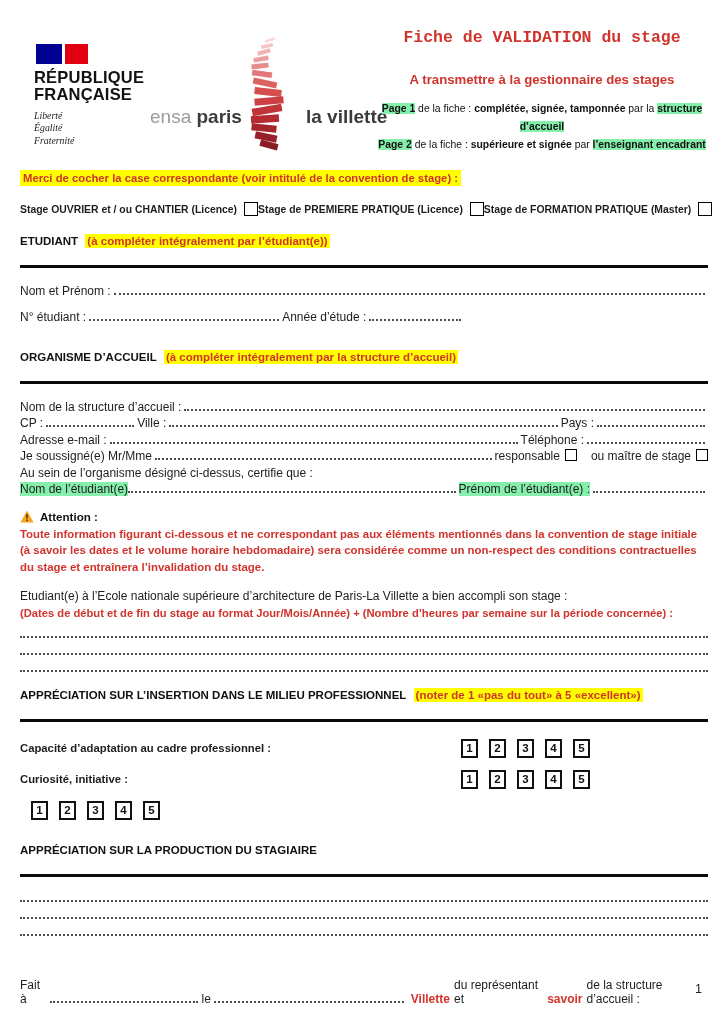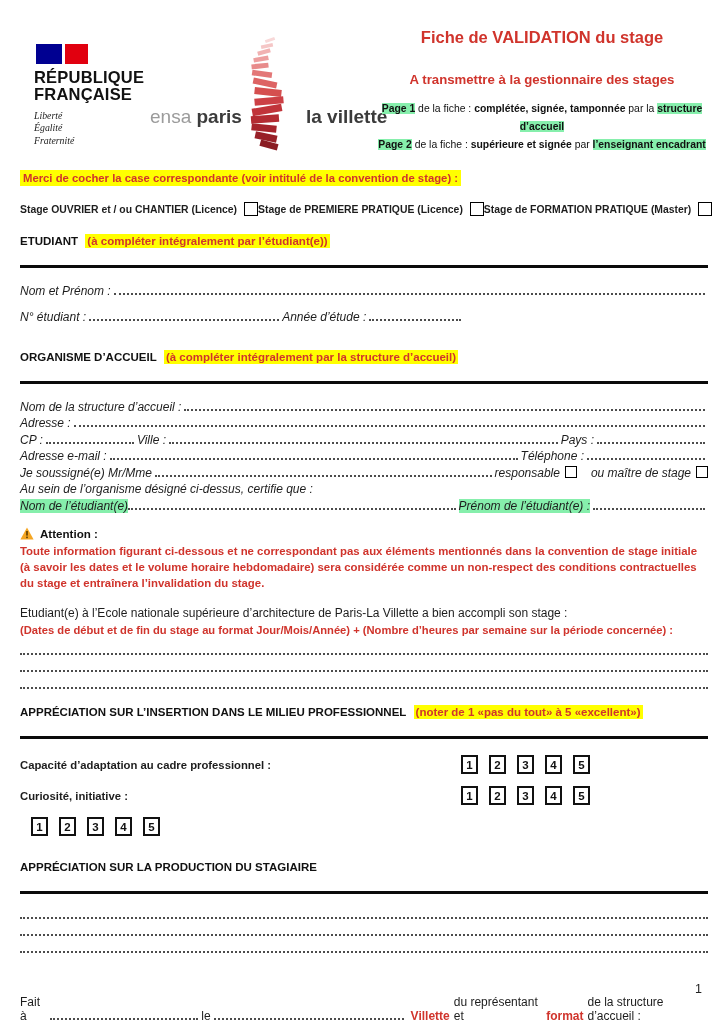--- a/index.html
+++ b/index.html
@@ -18,35 +18,35 @@
   .flag .fred{width:23px;height:20px;background:#e1000f;}
   .gov-name{font-weight:bold;font-size:16.5px;line-height:1.02;color:#111;letter-spacing:.2px;}
   .gov-motto{font-family:"Liberation Serif",serif;font-style:italic;font-size:9.8px;line-height:1.3;color:#222;margin-top:7px;}
   .ensa-logo{position:absolute;left:150px;top:36px;width:266px;height:120px;}
   .ensa-stairs{position:absolute;left:84px;top:0;}
   .ensa-left{position:absolute;left:0;top:70px;width:82px;text-align:right;font-size:19px;white-space:nowrap;}
   .ensa-left .gray{color:#9b9b9b;}
   .ensa-left .dark{color:#3b3b3b;font-weight:bold;}
   .ensa-right{position:absolute;left:156px;top:70px;font-size:19px;color:#3b3b3b;font-weight:bold;white-space:nowrap;}
   .title-block{position:absolute;left:372px;top:28px;width:340px;text-align:center;}
-  .doc-title{font-size:16.5px;font-weight:bold;color:#d0342c;}
+  .doc-title{font-size:16.5px;font-weight:bold;color:#d0342c;font-family:Liberation Mono, monospace;}
   .doc-subtitle{font-size:13.2px;font-weight:bold;color:#d0342c;margin-top:25px;}
   .pg-lines{margin-top:13px;font-size:10.4px;line-height:1.75;color:#111;}
   
   .content{position:absolute;left:20px;top:164px;width:688px;}
   .notice{display:inline-block;font-size:11.3px;font-weight:bold;color:#d0342c;background:#ffff00;padding:2px 3px;margin-top:6px;}
   .stage-row{display:flex;justify-content:space-between;margin-top:16px;align-items:center;}
   .stage-opt{font-size:10.4px;font-weight:bold;white-space:nowrap;display:flex;align-items:center;}
   .checkbox{display:inline-block;width:12px;height:12px;border:1.6px solid #000;margin-left:7px;background:#fff;}
   .checkbox.small{width:10px;height:10px;margin-left:5px;}
   .sec{margin-top:19px;border-bottom:3px solid #0a0a0a;padding-bottom:18px;font-size:11.5px;}
   .sec .sec-title{font-weight:bold;color:#111;}
   .sec .sec-note{font-weight:bold;color:#d0342c;background:#ffff00;margin-left:4px;padding:1px 2px;}
   .fline{display:flex;align-items:flex-end;font-size:12px;height:17px;}
-  .fline .lbl{white-space:nowrap;font-style:italic;}
+  .fline .lbl{white-space:nowrap;}
   .dots{flex:1 1 auto;border-bottom:2px dotted #4c4c4c;margin:0 3px 3px 3px;min-width:14px;}
   .dots.fix{flex:0 0 auto;}
   .mt13{margin-top:13px;}
   .mt9{margin-top:9px;}
   .org-block{margin-top:13px;}
   .org-block .fline{height:16.5px;}
   .attn-head{display:flex;align-items:center;margin-top:14px;font-size:11.6px;font-weight:bold;color:#111;}
   .attn-head svg{margin-right:6px;}
   .attn-body{margin-top:3px;font-size:11.4px;font-weight:bold;color:#d0342c;line-height:1.44;}
   .done-line{margin-top:14px;font-size:12px;}
@@ -153,24 +153,20 @@
     <span class="sec-title">ORGANISME D’ACCUEIL</span>
     <span class="sec-note">(à compléter intégralement par la structure d’accueil)</span>
   </div>
 
   <div class="org-block">
     <div class="fline">
       <span class="lbl">Nom de la structure d’accueil :</span>
       <span class="dots"></span>
     </div>
     <div class="fline">
-      <span class="lbl">Adresse :</span>
-      <span class="dots"></span>
-    </div>
-    <div class="fline">
       <span class="lbl">CP :</span>
       <span class="dots fix" style="width:88px"></span>
       <span class="lbl">Ville :</span>
       <span class="dots"></span>
       <span class="lbl">Pays :</span>
       <span class="dots fix" style="width:108px"></span>
     </div>
     <div class="fline">
       <span class="lbl">Adresse e-mail :</span>
       <span class="dots"></span>
@@ -254,19 +250,19 @@
     <div class="dotline"></div>
   </div>
 
   <div class="footer-line">
     <span class="lbl">Fait à</span>
     <span class="dots fix" style="width:148px"></span>
     <span class="lbl">le</span>
     <span class="dots fix" style="width:190px"></span>
     <span class="lbl red b sp-l">Villette</span>
     <span class="lbl sp-l sp-r">du représentant et</span>
-    <span class="lbl red b sp-r">format</span>
+    <span class="lbl red b sp-r">savoir</span>
     <span class="lbl">de la structure d’accueil :</span>
   </div>
 
 </div>
 
 <div class="page-num">1</div>
 
 </body></html>

